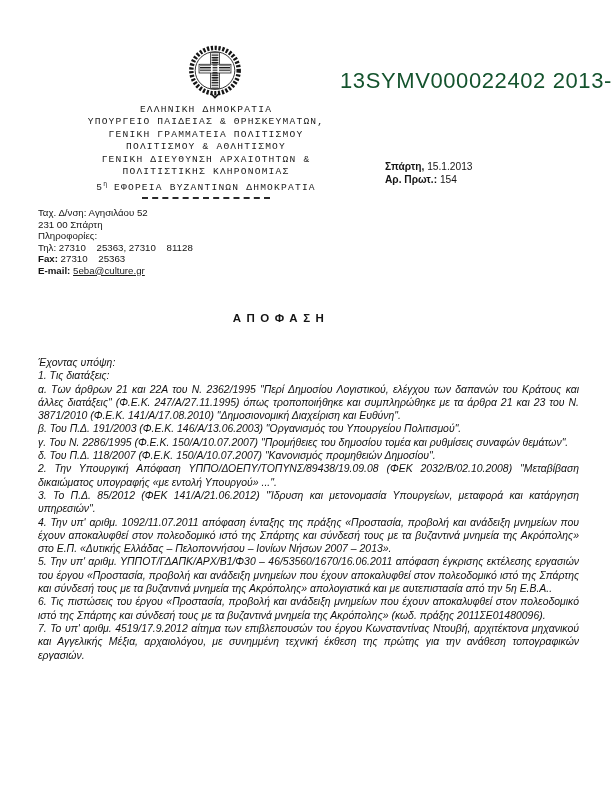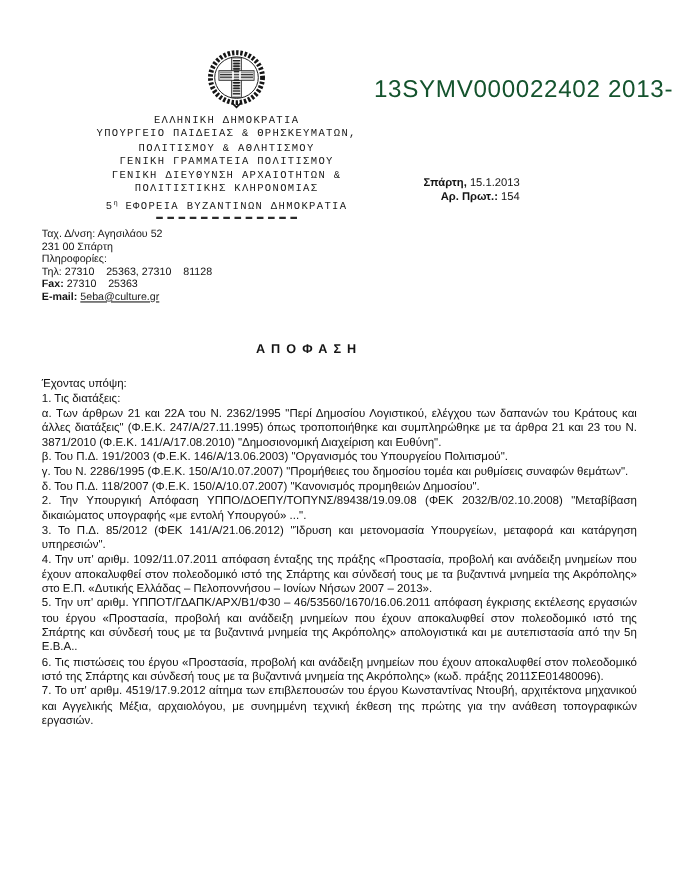--- a/index.html
+++ b/index.html
@@ -13,35 +13,35 @@
   .emblem{position:absolute;left:186px;top:44px;width:58px;height:57px;}
 
   
   .letterhead{position:absolute;left:20px;top:104px;width:372px;text-align:center;
               font-size:9.6px;line-height:12.45px;letter-spacing:1.2px;color:#1a1a1a;font-family:Liberation Mono, monospace;}
   .letterhead .lh-line{white-space:nowrap;}
   .letterhead sup{font-size:6.5px;vertical-align:super;letter-spacing:0;}
   .lh-sep{width:128px;margin:3px auto 0 auto;border-top:2px dashed #2a2a2a;height:0;}
 
   
-  .meta{position:absolute;left:385px;top:160px;font-size:10.2px;line-height:13.2px;white-space:nowrap;text-align:right;}
+  .meta{position:absolute;left:385px;top:160px;font-size:10.2px;line-height:13.2px;white-space:nowrap;}
   .meta b{font-weight:bold;}
 
   
   .contact{position:absolute;left:38px;top:207px;font-size:9.7px;line-height:11.55px;white-space:nowrap;}
   .contact .bold{font-weight:bold;}
   .contact a{color:#1a1a1a;text-decoration:underline;}
 
   
   .title{position:absolute;left:0;top:312px;width:562px;text-align:center;
          font-size:11.5px;font-weight:bold;letter-spacing:5.5px;}
 
   
-  .body{position:absolute;left:38px;top:343px;width:541px;
-        font-size:10.45px;line-height:13.3px;text-align:justify;color:#111;}
+  .body{position:absolute;left:38px;top:356px;width:541px;
+        font-size:10.45px;line-height:13.3px;text-align:justify;color:#111;font-style:italic;}
   .body p{margin:0;padding:0;}
 </style>
 </head>
 <body>
 
 <div class="page">
 
   <div class="emblem">
     <svg width="58" height="57" viewBox="0 0 60 58" xmlns="http://www.w3.org/2000/svg">
       <defs>
@@ -62,22 +62,22 @@
 
       <path d="M26 51 L30 55 L34 51" fill="none" stroke="#161616" stroke-width="1.6"></path>
     </svg>
   </div>
 
   <div class="stamp">13SYMV000022402 2013-02-18</div>
 
   <div class="letterhead">
     <div class="lh-line">ΕΛΛΗΝΙΚΗ ΔΗΜΟΚΡΑΤΙΑ</div>
     <div class="lh-line">ΥΠΟΥΡΓΕΙΟ ΠΑΙΔΕΙΑΣ &amp; ΘΡΗΣΚΕΥΜΑΤΩΝ,</div>
+    <div class="lh-line">ΓΕΝΙΚΗ ΓΡΑΜΜΑΤΕΙΑ ΠΟΛΙΤΙΣΜΟΥ</div>
     <div class="lh-line">ΠΟΛΙΤΙΣΜΟΥ &amp; ΑΘΛΗΤΙΣΜΟΥ</div>
-    <div class="lh-line">ΓΕΝΙΚΗ ΓΡΑΜΜΑΤΕΙΑ ΠΟΛΙΤΙΣΜΟΥ</div>
     <div class="lh-line">ΓΕΝΙΚΗ ΔΙΕΥΘΥΝΣΗ ΑΡΧΑΙΟΤΗΤΩΝ &amp;</div>
     <div class="lh-line">ΠΟΛΙΤΙΣΤΙΚΗΣ ΚΛΗΡΟΝΟΜΙΑΣ</div>
     <div class="lh-line"><span>5</span><sup>η</sup><span> ΕΦΟΡΕΙΑ ΒΥΖΑΝΤΙΝΩΝ ΔΗΜΟΚΡΑΤΙΑ</span></div>
     <div class="lh-sep"></div>
   </div>
 
   <div class="meta">
     <div><b>Σπάρτη,</b><span> 15.1.2013</span></div>
     <div><b>Αρ. Πρωτ.:</b><span> 154</span></div>
   </div>

